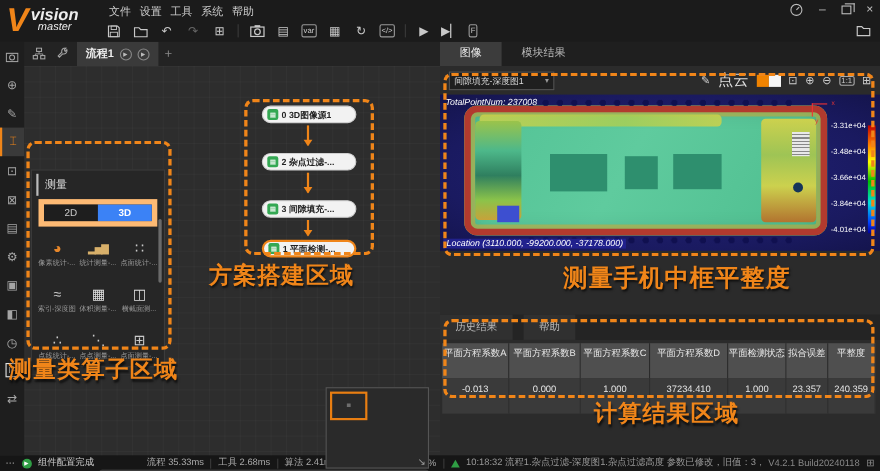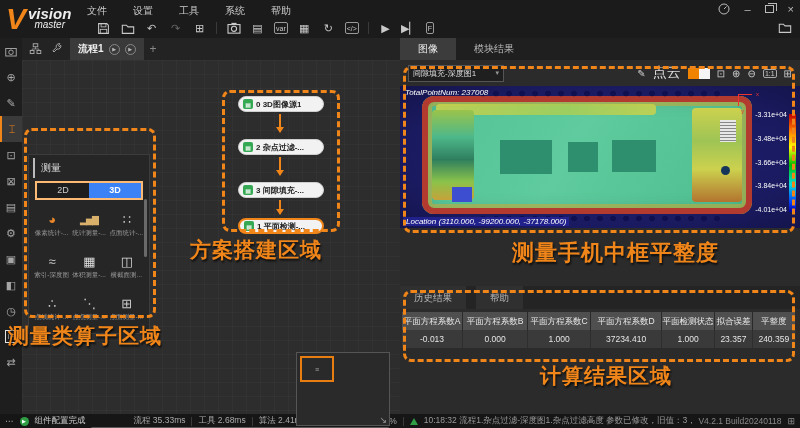--- a/index.html
+++ b/index.html
@@ -7,21 +7,21 @@
   body { font-family:"Liberation Sans", sans-serif; }
   #app { position:relative; width:800px; height:428px; background:#262626; overflow:hidden; color:#ccc; }
 
   
   .titlebar { position:absolute; left:0; top:0; width:800px; height:38px; background:#1b1b1b; z-index:5; }
   .logo { position:absolute; left:6px; top:2px; width:95px; height:34px; display:flex; align-items:center; }
   .logo-v { font-size:30px; font-weight:bold; color:#f08519; font-style:italic; line-height:30px; }
   .logo-txt { margin-left:2px; color:#eee; font-style:italic; line-height:11px; }
   .logo-txt .b1 { font-size:15px; font-weight:bold; display:block; }
   .logo-txt .b2 { font-size:10px; display:block;text-align:center; }
-  .menus { position:absolute; left:83px; top:2px; display:flex; gap:18px; }
+  .menus { position:absolute; left:95px; top:2px; display:flex; }
   .menu-item { font-size:10px; color:#ccc; padding:2px 4px; cursor:default; }
   .winctl { position:absolute; right:6px; top:3px; display:flex; gap:14px; align-items:center; }
   .winctl span, .winctl svg { color:#bbb; font-size:11px; }
   .win-restore { width:9px; height:8px; border:1px solid #bbb; position:relative; }
   .win-restore::after { content:""; position:absolute; left:2px; top:-3px; width:8px; height:7px; border:1px solid #bbb; border-bottom:none; border-left:none; }
   .tools { position:absolute; left:96px; top:18px; height:20px; display:flex; align-items:center; gap:9px; }
   .tool { width:15px; height:15px; display:flex; align-items:center; justify-content:center; color:#c9c9c9; font-size:11px; }
   .tool.dim { color:#666; }
   .tool.txt { font-size:7px; border:1px solid #999; border-radius:2px; padding:0 1px; height:12px; width:auto; }
   .tb-sep { width:1px; height:12px; background:#3a3a3a; }
@@ -40,21 +40,21 @@
   .flowtab .lbl { font-size:10px; color:#eee; font-weight:bold; }
   .mini-play { width:11px; height:11px; border:1px solid #888; border-radius:50%; font-size:5px; color:#bbb; display:flex; align-items:center; justify-content:center; }
   .canvas { position:absolute; left:0; top:22px; width:378px; height:362px;
     background-image:linear-gradient(rgba(255,255,255,.025) 1px, transparent 1px),
                      linear-gradient(90deg, rgba(255,255,255,.025) 1px, transparent 1px);
     background-size:14px 14px; }
 
   
   .palette { position:absolute; left:6px; top:94px; width:122px; height:180px; background:#262626; border:1px solid #3c3c3c; z-index:2; }
   .pal-title { font-size:10px; color:#ddd; padding:3px 6px; border-left:2px solid #bbb; margin:3px 0 0 4px; }
-  .pal-tabs { display:flex; margin:3px 6px 2px 6px; border:2px solid #fdba74; }
+  .pal-tabs { display:flex; margin:3px 6px 2px 6px; border:5px solid #fdba74; }
   .pal-tab { flex:1; height:15px; line-height:15px; text-align:center; font-size:9px; color:#ccc; background:#1e1e1e; }
   .pal-tab.active { background:#3b82f6; color:#fff; font-weight:bold; }
   .pal-scroll { position:absolute; right:2px; top:44px; width:3px; height:58px; background:#6a6a6a; border-radius:2px; }
   .pal-grid { display:grid; grid-template-columns:1fr 1fr 1fr; padding:2px 4px; }
   .pal-item { height:42px; display:flex; flex-direction:column; align-items:center; justify-content:center; overflow:hidden; }
   .pal-item .glyph { font-size:13px; color:#c9c9c9; line-height:16px; letter-spacing:-1px; }
   .pal-item:nth-child(1) .glyph { color:#e8872a; }
   .pal-item:nth-child(2) .glyph { color:#d8b06a; font-size:9px; }
   .pal-item:nth-child(5) .glyph, .pal-item:nth-child(6) .glyph { color:#ddd; }
   .pal-item .plabel { font-size:6.5px; color:#999; white-space:nowrap; margin-top:1px; }
@@ -128,21 +128,21 @@
   .runall { position:absolute; left:322px; top:5px; width:62px; height:17px; border:1px solid #777; font-size:9px; color:#ddd; display:flex; align-items:center; justify-content:space-between; padding:0 4px; }
   .chev { position:absolute; right:6px; font-size:10px; color:#999; }
 
   
   .restabs { position:absolute; left:0; top:248px; width:400px; height:23px; background:#242424; display:flex; }
   .restab { padding:0 14px; height:23px; line-height:23px; font-size:9.5px; color:#bbb; background:#303030; margin-right:2px; }
   .restab.active { background:#4a4a4a; color:#eee; }
   .restab.help { margin-left:8px; }
   .rtable { position:absolute; left:2px; top:274px; width:394px; }
   .rtable .hrow, .rtable .vrow { display:flex; }
-  .rtable .cell { height:18px; line-height:18px; font-size:8.5px; text-align:center; overflow:hidden; white-space:nowrap; }
+  .rtable .cell { height:32px; line-height:18px; font-size:8.5px; text-align:center; overflow:hidden; white-space:nowrap; }
   .hrow .cell { background:#4f4f4f; color:#e8e8e8; border-right:1px solid #2a2a2a; }
   .vrow .cell { background:#3a3a3a; color:#e5e5e5; border-right:1px solid #2e2e2e; }
 
   
   .ann-box { position:absolute; border:3px dashed #f08519; border-radius:8px; z-index:6; pointer-events:none; }
   .ann-text { position:absolute; color:#f08519; font-weight:bold; font-size:21px; letter-spacing:1px; text-shadow:1px 2px 2px rgba(0,0,0,.7); z-index:7; white-space:nowrap; }
 
   
   .statusbar { position:absolute; left:0; top:414px; width:800px; height:14px; background:#161616; display:flex; align-items:center; font-size:8.5px; color:#aaa; padding:0 5px; gap:6px; }
   .sb-play { width:9px; height:9px; border-radius:50%; background:#2f9e44; color:#fff; font-size:5px; display:flex; align-items:center; justify-content:center; flex:none; }

